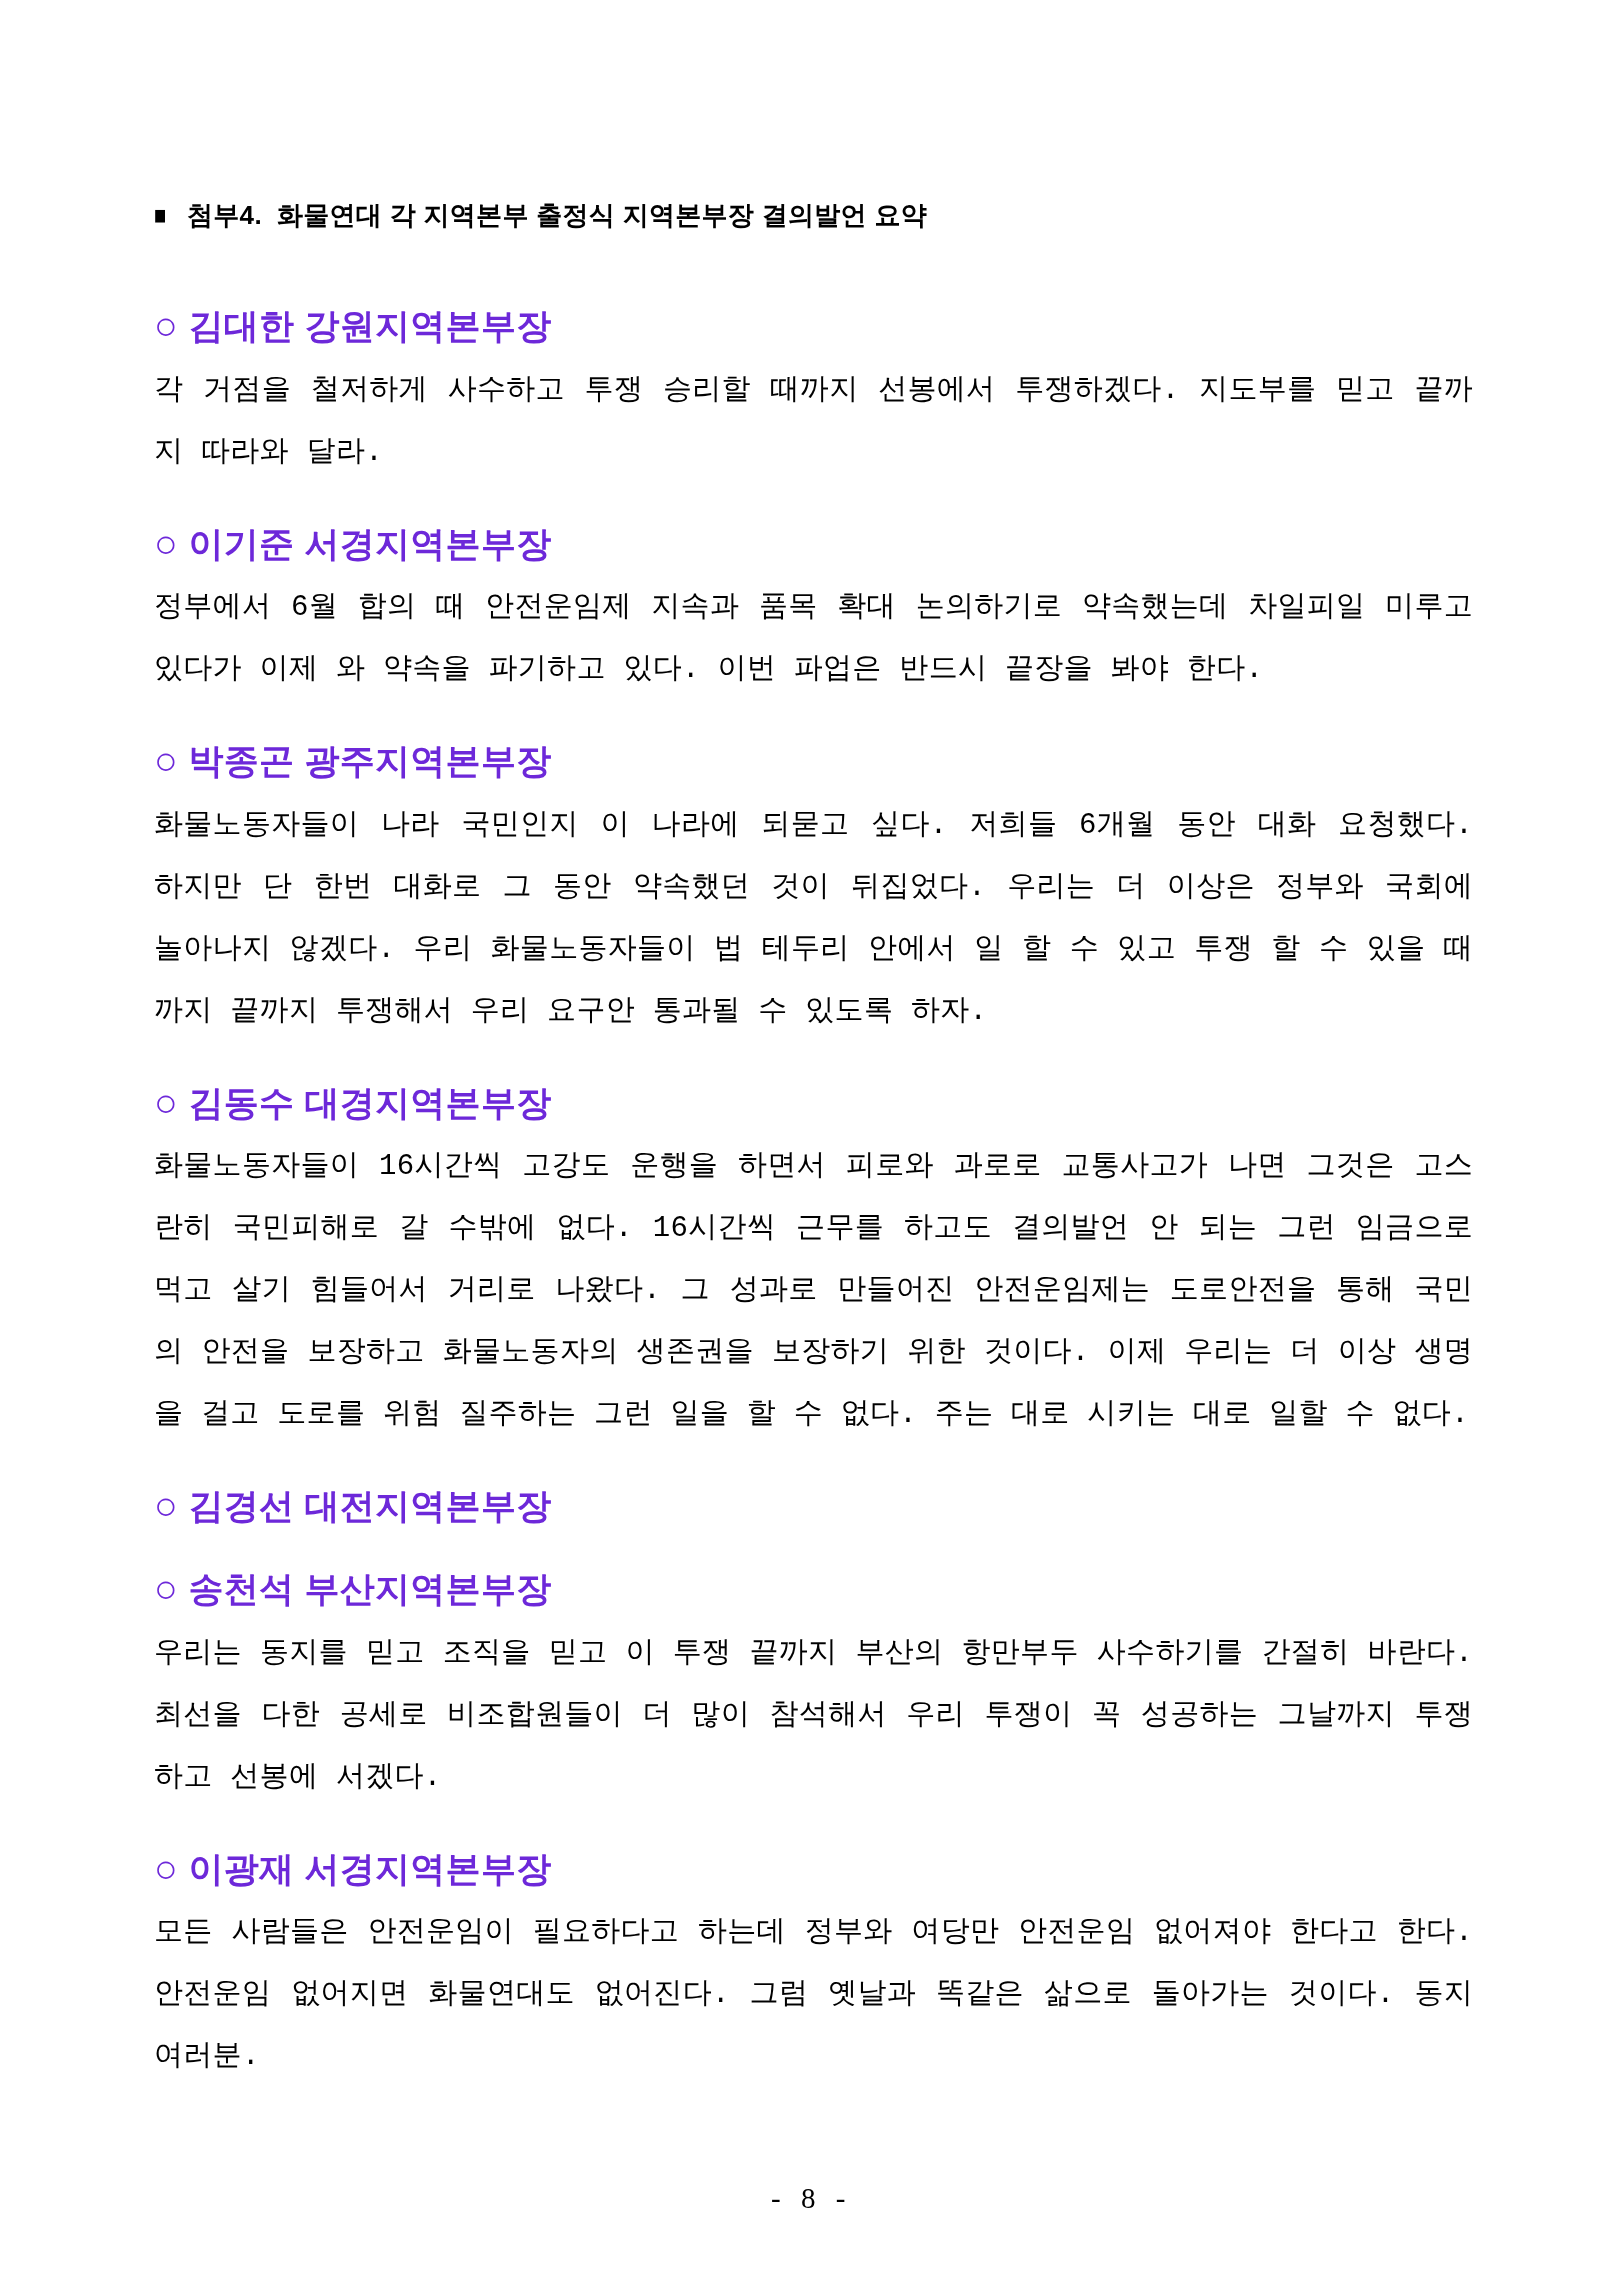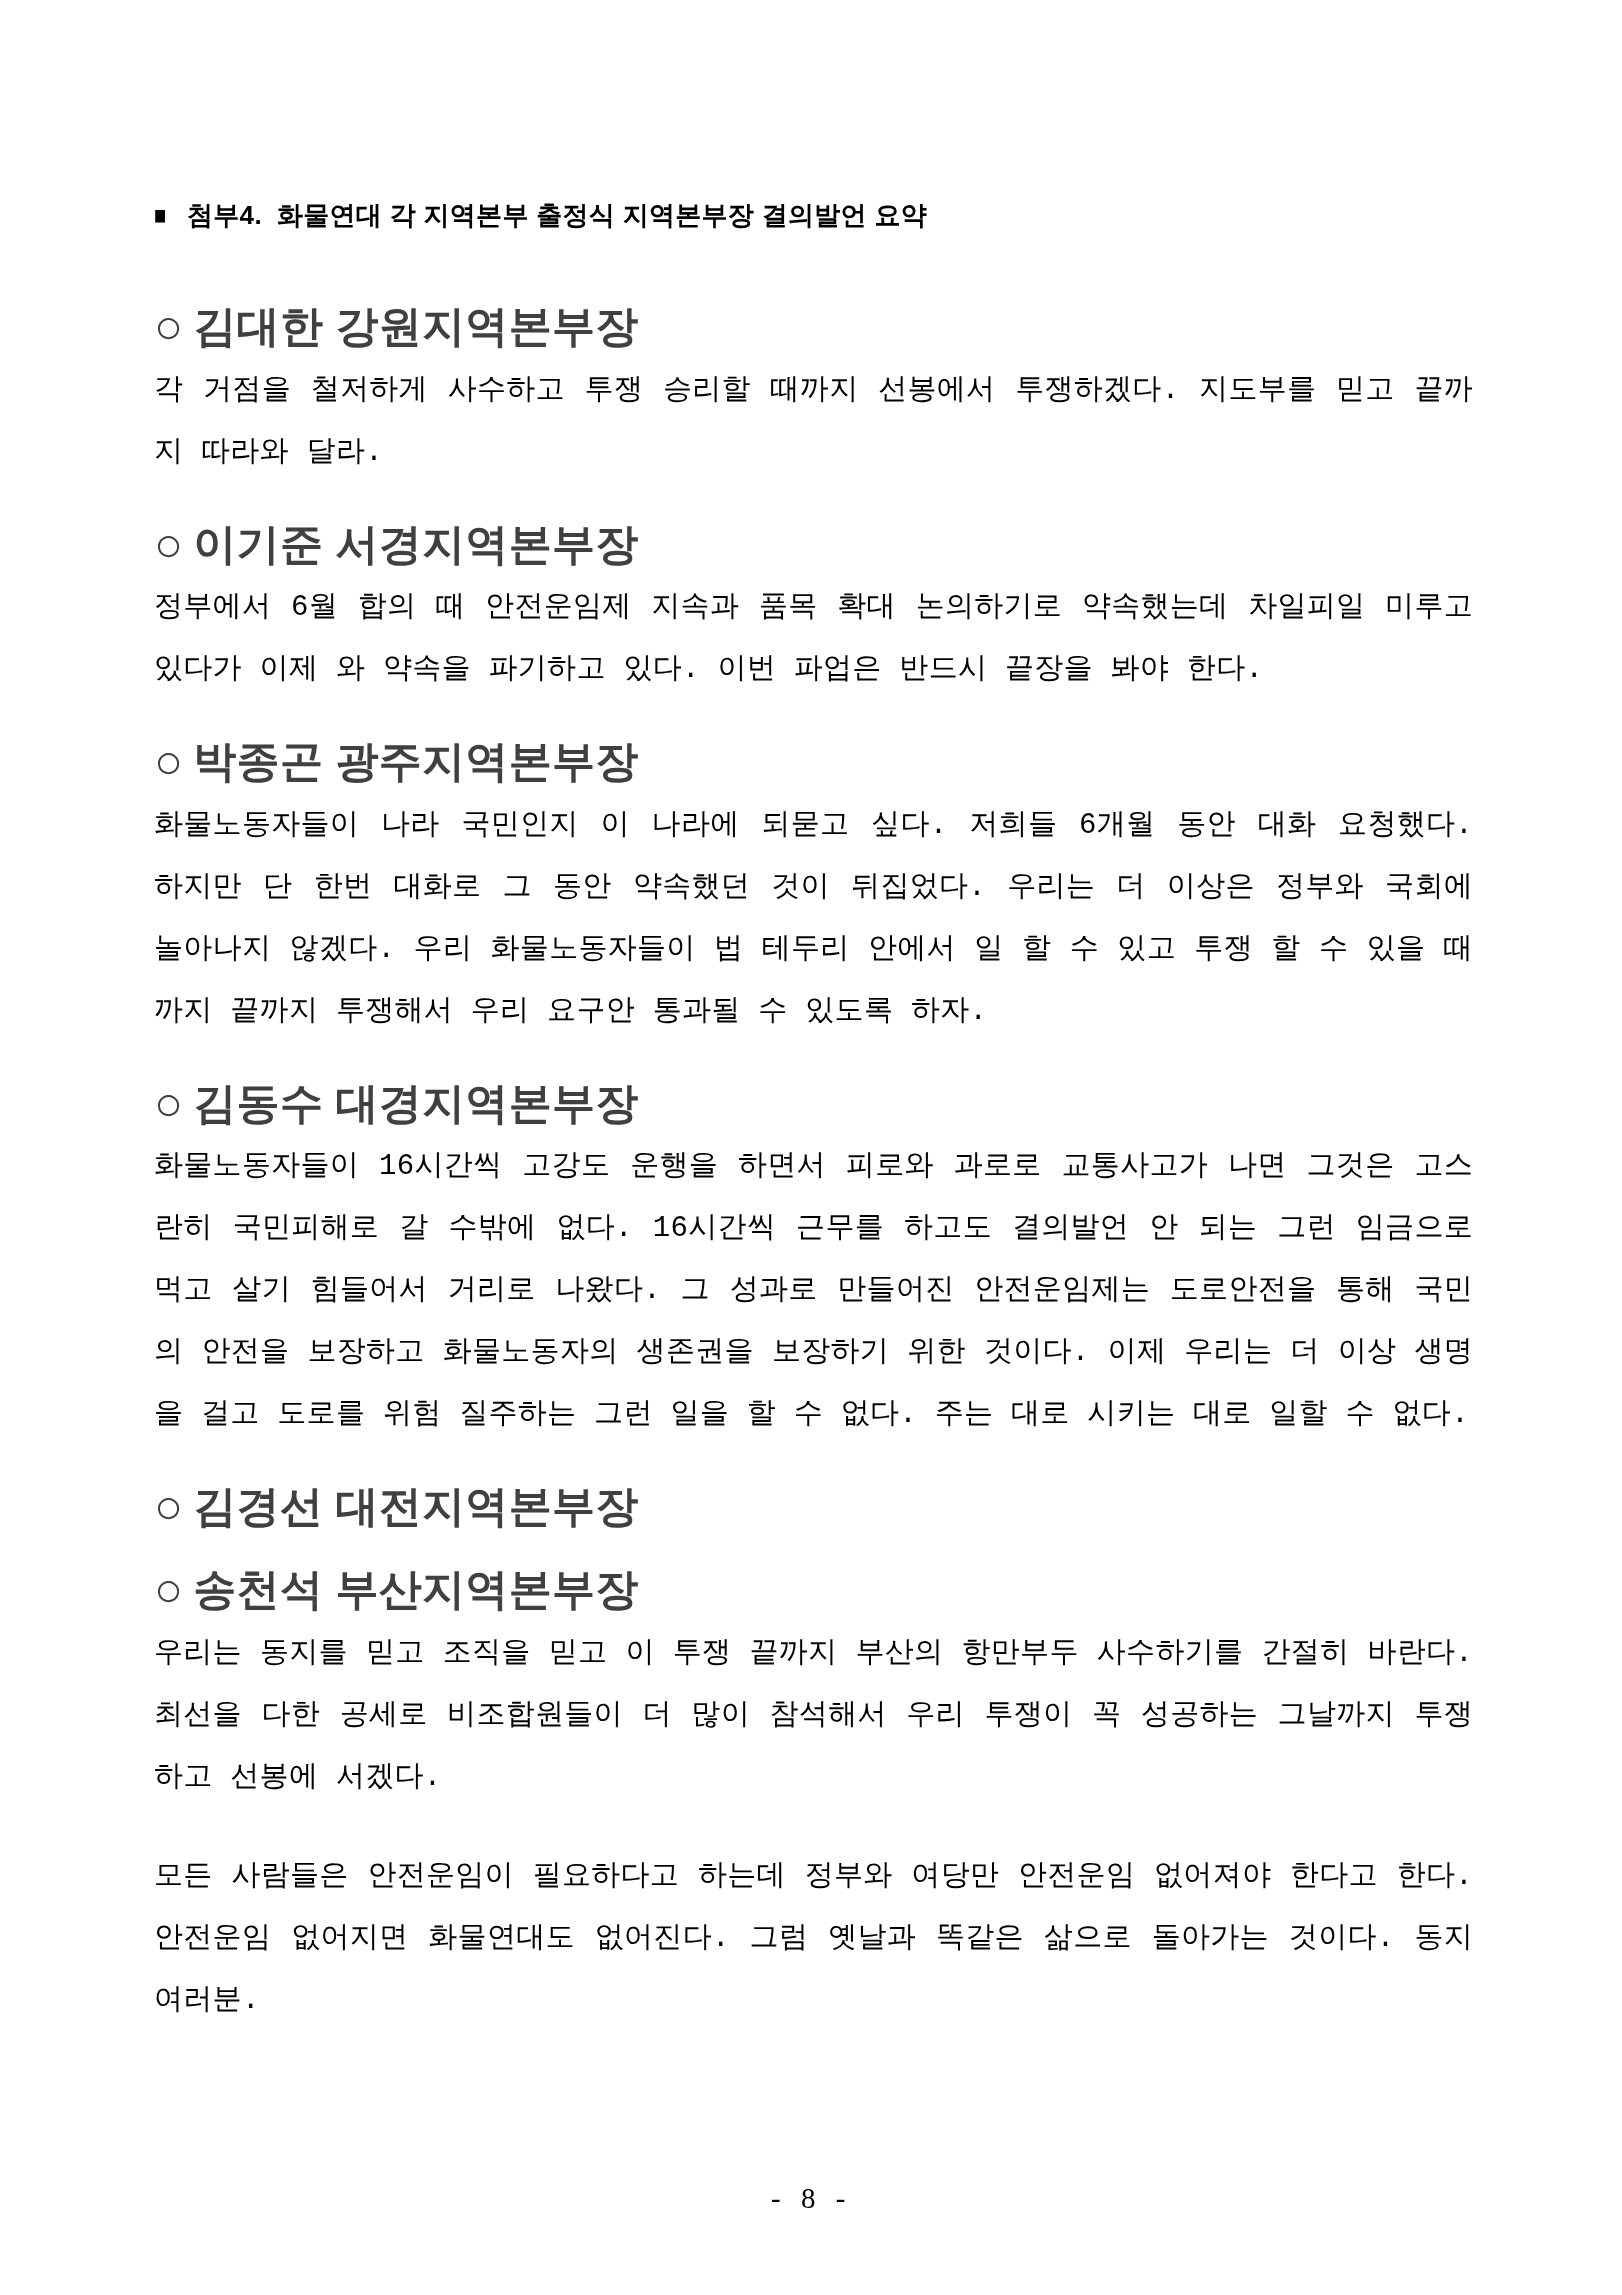--- a/index.html
+++ b/index.html
@@ -36,24 +36,24 @@
   .speech {
     margin-top: 37px;
   }
   .speech:first-of-type {
     margin-top: 62px;
   }
   .speech-heading {
     margin: 0 0 10.5px 0;
     font-family: "Liberation Sans", sans-serif;
     font-weight: bold;
-    font-size: 43px;
+    font-size: 35px;
     line-height: 46px;
     letter-spacing: 0.3px;
-    color: #404040;
+    color: #6d28d9;
   }
   .heading-marker {
     display: inline-block;
     margin-right: 13px;
     font-weight: normal;
     transform: scale(1.12);
     transform-origin: left center;
   }
   .speech-body {
     margin: 0;
@@ -107,19 +107,20 @@
   <section class="speech">
     <h2 class="speech-heading"><span class="heading-marker">○</span><span>김경선 대전지역본부장</span></h2>
   </section>
 
   <section class="speech">
     <h2 class="speech-heading"><span class="heading-marker">○</span><span>송천석 부산지역본부장</span></h2>
     <p class="speech-body">우리는 동지를 믿고 조직을 믿고 이 투쟁 끝까지 부산의 항만부두 사수하기를 간절히 바란다. 최선을 다한 공세로 비조합원들이 더 많이 참석해서 우리 투쟁이 꼭 성공하는 그날까지 투쟁하고 선봉에 서겠다.</p>
   </section>
 
   <section class="speech">
+    <h2 class="speech-heading"><span class="heading-marker">○</span><span>이광재 서경지역본부장</span></h2>
     <p class="speech-body">모든 사람들은 안전운임이 필요하다고 하는데 정부와 여당만 안전운임 없어져야 한다고 한다. 안전운임 없어지면 화물연대도 없어진다. 그럼 옛날과 똑같은 삶으로 돌아가는 것이다. 동지여러분.</p>
   </section>
 
   <div class="page-number">- 8 -</div>
 
 </div>
 
 
 </body></html>

